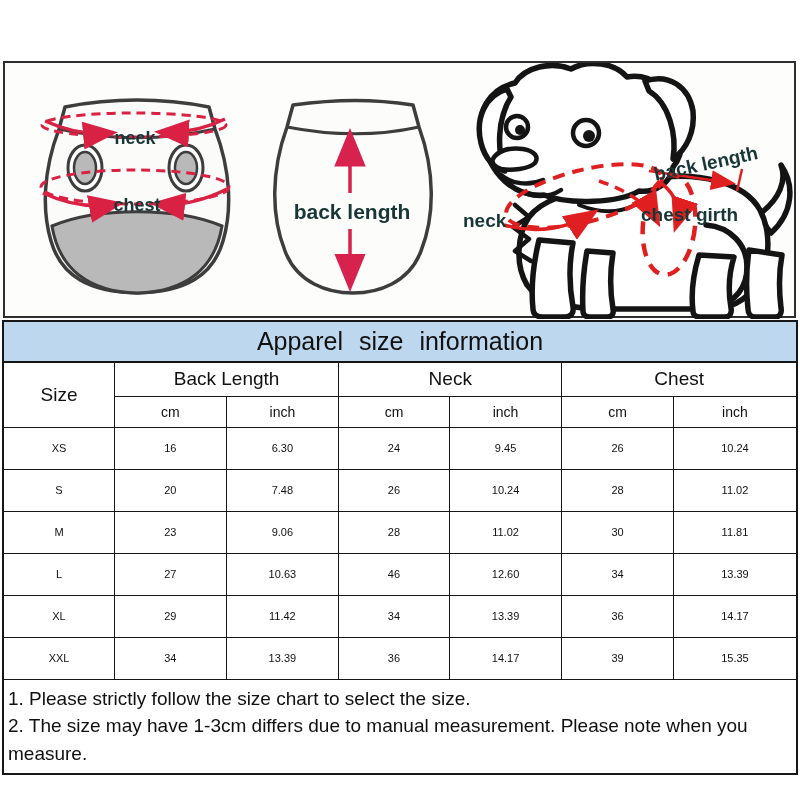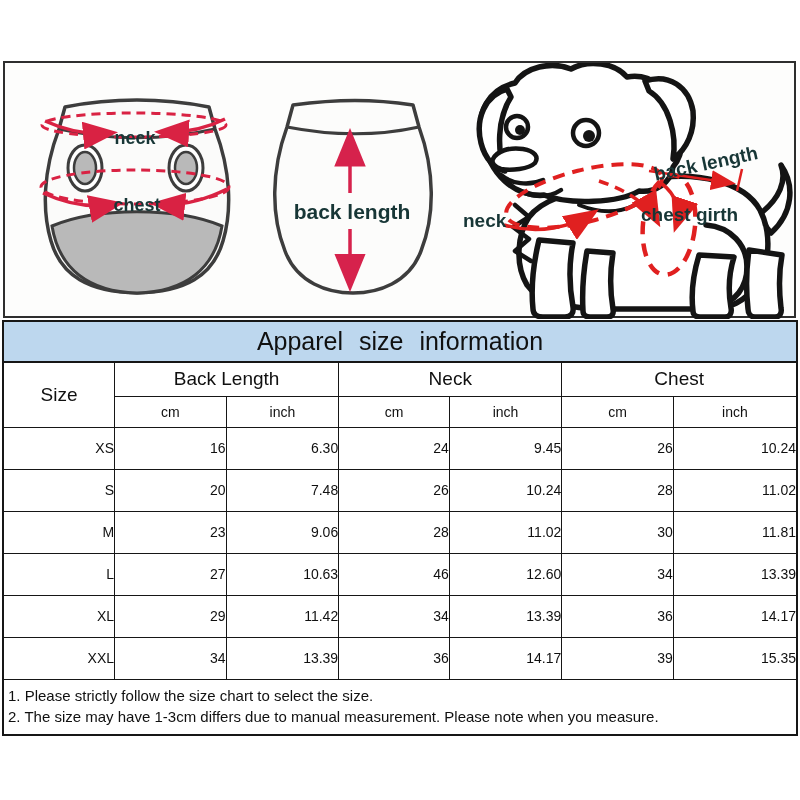--- a/index.html
+++ b/index.html
@@ -44,24 +44,24 @@
   td.title-cell {
     background: #bdd7ee;
     height: 41px;
     font-size: 25px;
     word-spacing: 9px;
     border-bottom: 2px solid #161616;
   }
   td.group-cell  { height: 34px; font-size: 19px; }
   td.size-head   { font-size: 19px; margin-left: 23px; }
   td.unit-cell   { height: 31px; font-size: 14px; }
-  td.data-cell   { height: 42px; font-size: 14px; text-align: right; }
+  td.data-cell   { height: 42px; font-size: 11px; }
   td.notes-cell {
     text-align: left;
-    font-size: 15px;
+    font-size: 19px;
     padding: 5px 22px 6px 4px;
     line-height: 1.45;
   }
 </style>
 </head>
 <body>
 
 <div class="illustration-panel">
 
   <div class="illu illu-vest-front">

